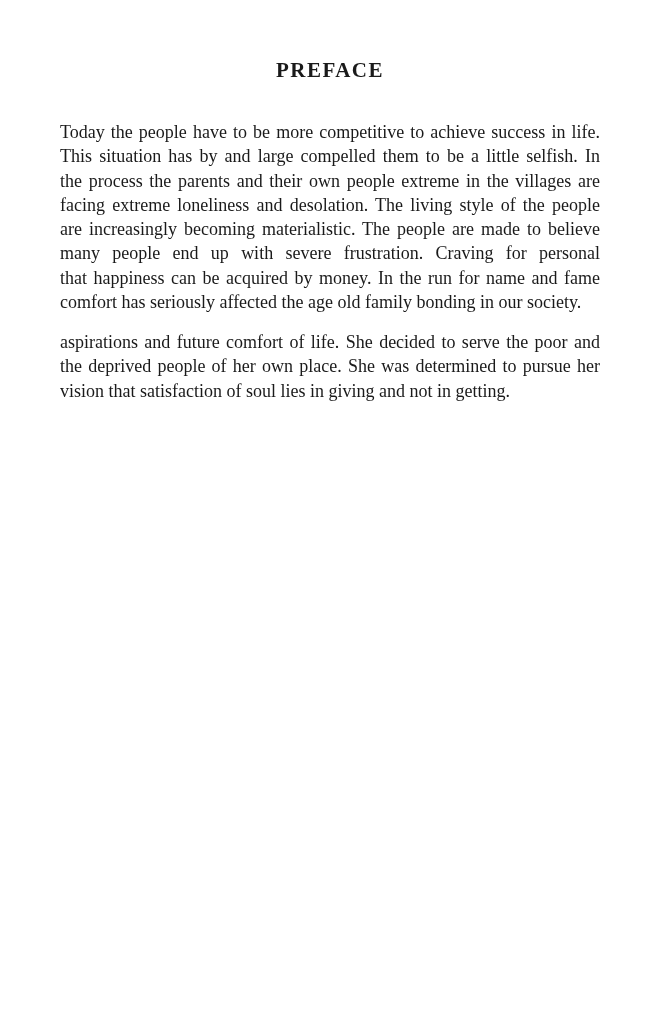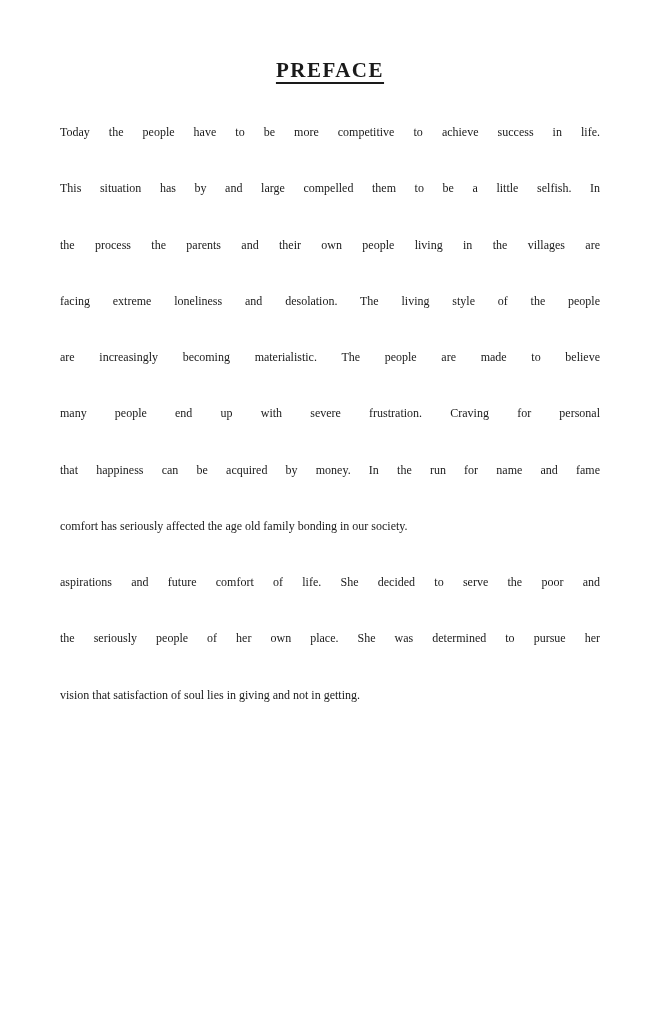--- a/index.html
+++ b/index.html
@@ -20,54 +20,52 @@
   }
   .title {
     font-size: 21px;
     font-weight: bold;
     line-height: 27px;
     text-align: center;
     letter-spacing: 1.5px;
     margin: 0 0 36px 0;
   }
   .title .title-text {
-    text-decoration: underline;
     text-decoration-thickness: 2px;
     text-underline-offset: 5px;
   }
   .paragraph {
     margin: 0 0 16px 0;
   }
   .line {
-    font-size: 12px;
+    font-size: 18px;
     line-height: 24.25px;
     text-align: justify;
     text-align-last: justify;
-    margin-top: 32px;
   }
   .line.last {
     text-align-last: left;
     font-family: Liberation Serif, serif;
   }
 </style>
 </head>
 <body>
 
 <div class="page">
   <h1 class="title"><span class="title-text">PREFACE</span></h1>
   <div class="body">
       <div class="paragraph">
         <div class="line">Today the people have to be more competitive to achieve success in life.</div>
         <div class="line">This situation has by and large compelled them to be a little selfish. In</div>
-        <div class="line">the process the parents and their own people living in the villages are</div>
+        <div class="line">the process the parents and their own people extreme in the villages are</div>
         <div class="line">facing extreme loneliness and desolation. The living style of the people</div>
         <div class="line">are increasingly becoming materialistic. The people are made to believe</div>
         <div class="line">many people end up with severe frustration. Craving for personal</div>
         <div class="line">that happiness can be acquired by money. In the run for name and fame</div>
         <div class="line last">comfort has seriously affected the age old family bonding in our society.</div>
       </div>
       <div class="paragraph">
         <div class="line">aspirations and future comfort of life. She decided to serve the poor and</div>
-        <div class="line">the seriously people of her own place. She was determined to pursue her</div>
+        <div class="line">the deprived people of her own place. She was determined to pursue her</div>
         <div class="line last">vision that satisfaction of soul lies in giving and not in getting.</div>
       </div>
     </div>
 </div>
 
 </body></html>

